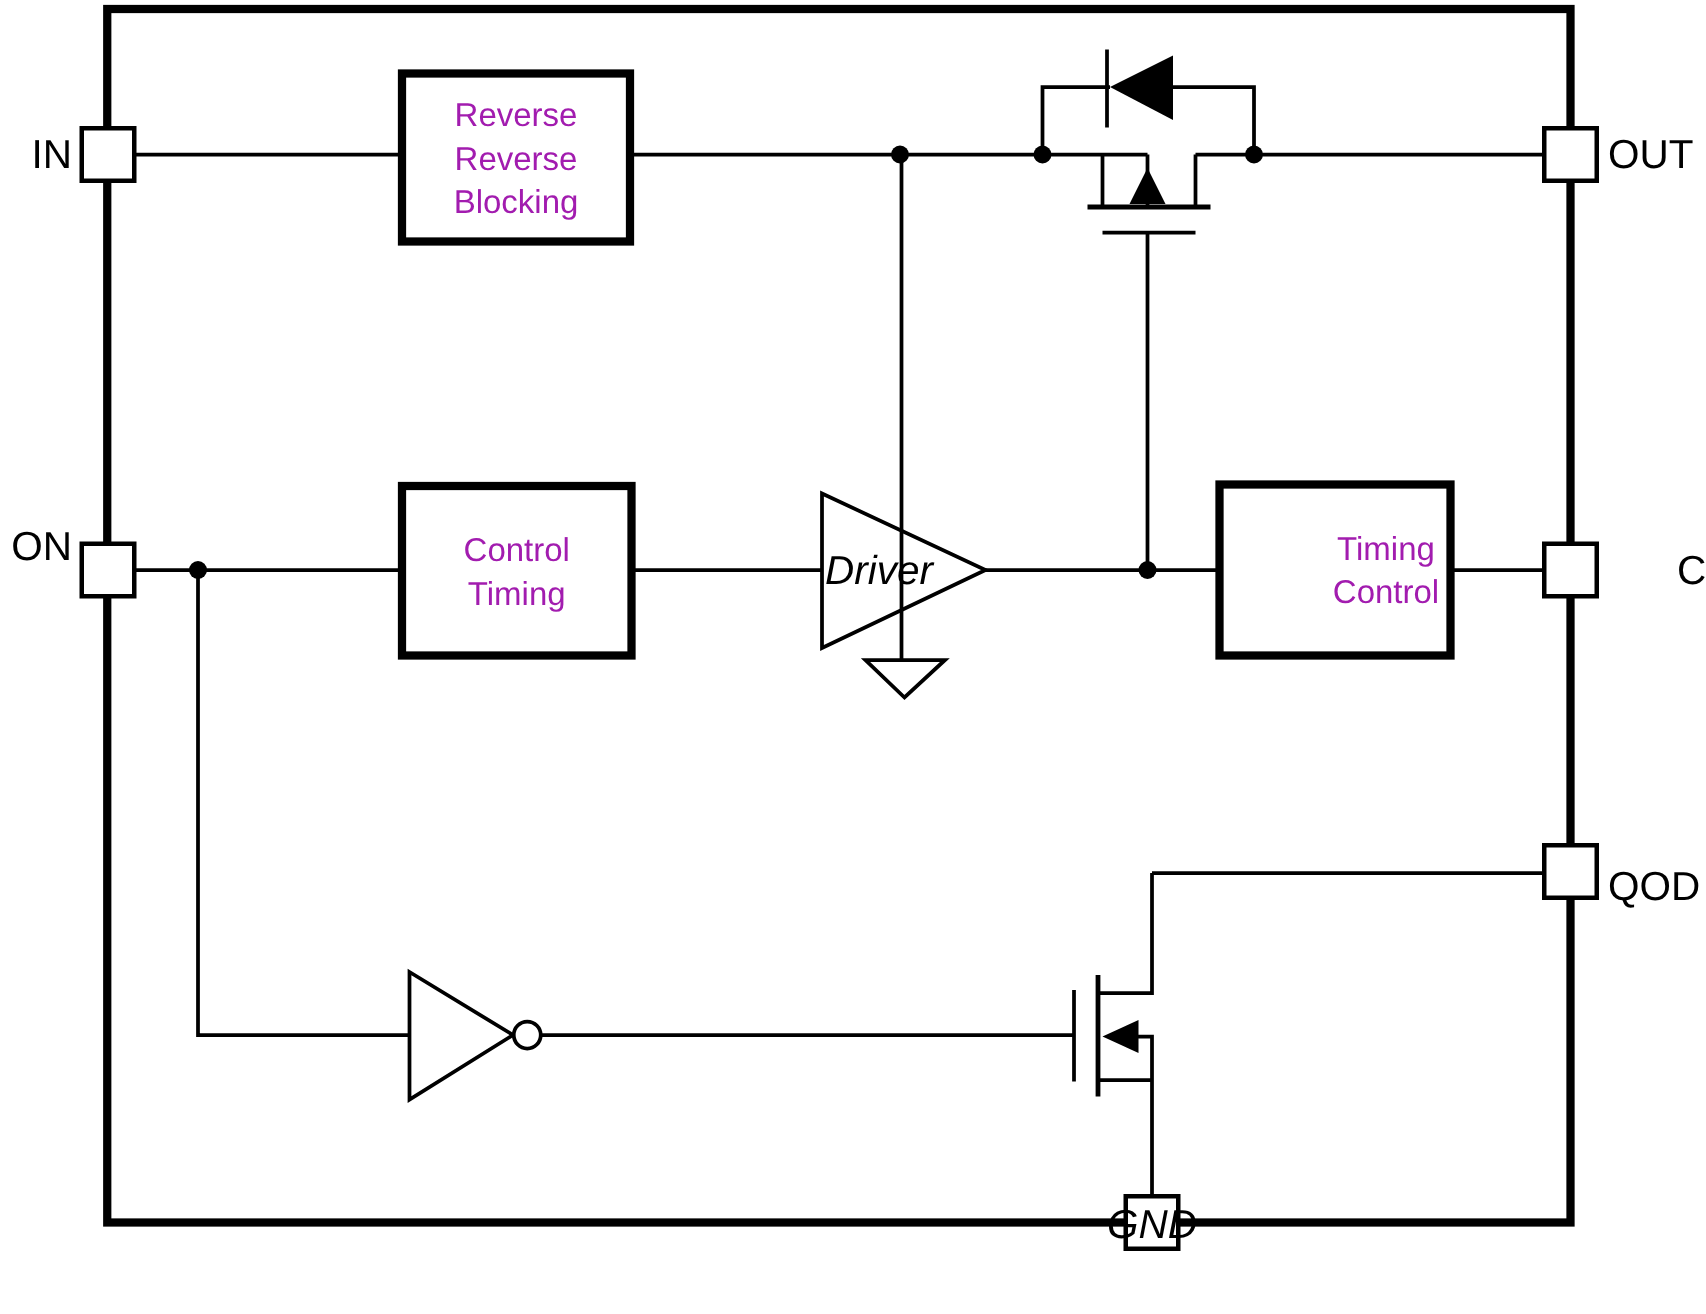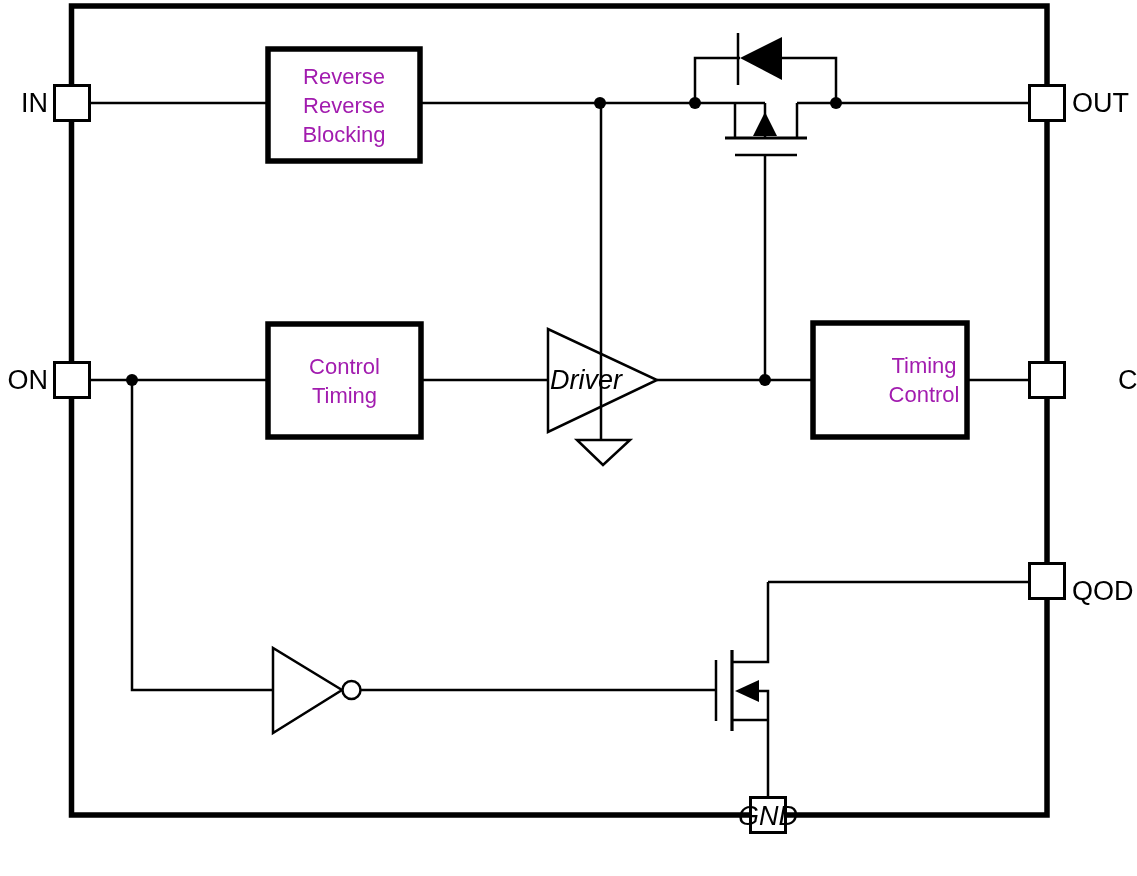--- a/index.html
+++ b/index.html
@@ -121,21 +121,21 @@
       <rect x="54.5" y="85.5" width="35" height="35"></rect>
       <rect x="54.5" y="362.5" width="35" height="35"></rect>
       <rect x="1029.5" y="85.5" width="35" height="35"></rect>
       <rect x="1029.5" y="362.5" width="35" height="35"></rect>
       <rect x="1029.5" y="563.5" width="35" height="35"></rect>
       <rect x="750.5" y="797.5" width="35" height="35"></rect>
     </g>
   </svg>
 
   <div class="label right-align" style="left:0; width:48px; top:88px;">IN</div>
-  <div class="label right-align" style="left:0; width:48px; top:365px;">ON</div>
+  <div class="label right-align" style="left:0; width:48px; top:349px;">ON</div>
   <div class="label" style="left:1072px; top:88px;">OUT</div>
   <div class="label" style="left:1070px; top:365px;margin-left:48px;">CT</div>
   <div class="label" style="left:1072px; top:576px;">QOD</div>
   <div class="label center-align" style="left:718px; width:100px; top:801px;">GND</div>
 
   <div class="block-label" style="left:268px; top:49px; width:152px; height:112px;">
     <span>Reverse</span>
     <span>Reverse</span>
     <span>Blocking</span>
   </div>

